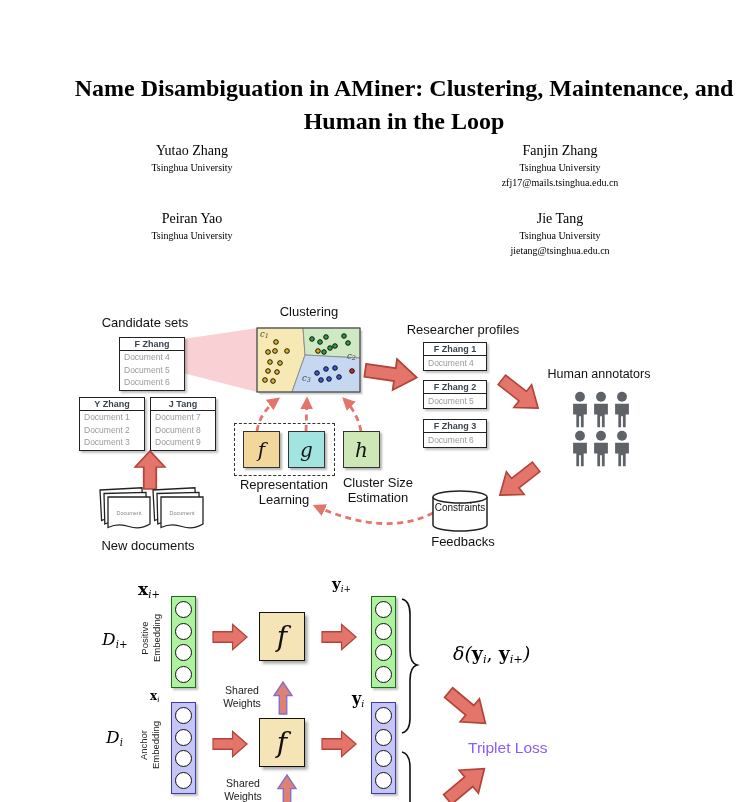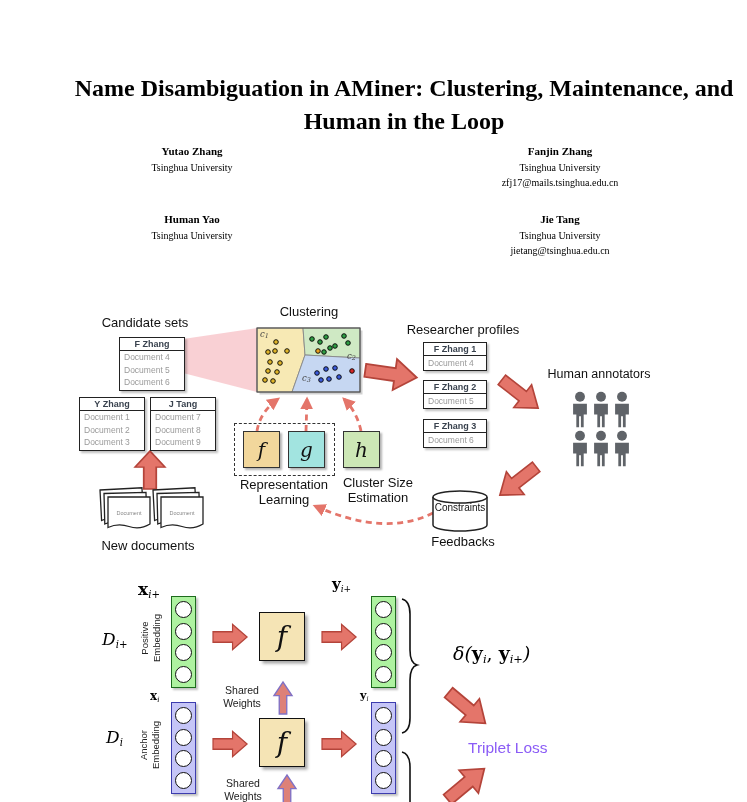--- a/index.html
+++ b/index.html
@@ -5,21 +5,21 @@
   html,body{margin:0;padding:0;}
   body{width:747px;height:802px;position:relative;overflow:hidden;background:#fff;}
   .abs{position:absolute;}
   .sans{font-family:"Liberation Sans",sans-serif;}
   
   .title-block{left:8px;top:72px;width:792px;text-align:center;color:#000;
     font-family:"Liberation Serif",serif;font-weight:bold;font-size:24px;line-height:33px;}
   .title-line{white-space:nowrap;}
   
   .author{width:300px;text-align:center;font-family:"Liberation Serif",serif;color:#000;}
-  .author .name{font-size:11px;line-height:20px;font-weight:bold;}
+  .author .name{font-size:14px;line-height:20px;}
   .author .affil,.author .email{font-size:10px;line-height:14.5px;}
   
   .fig-label{font-family:"Liberation Sans",sans-serif;font-size:13px;line-height:15px;color:#111;text-align:center;}
   
   .card{background:#fff;border:1.5px solid #222;box-shadow:1.5px 1.5px 2px rgba(0,0,0,0.25);}
   .card-header{border-bottom:1.5px solid #222;text-align:center;
     font-family:"Liberation Sans",sans-serif;font-size:9px;font-weight:bold;color:#39424e;
     height:12px;line-height:12px;}
   .card-row{font-family:"Liberation Sans",sans-serif;font-size:8.5px;color:#9a9a9a;
     padding-left:4px;height:12.5px;line-height:12.5px;text-align:left;}
@@ -171,21 +171,21 @@
 <div class="abs author" style="left:42px;top:141px">
   <div class="name">Yutao Zhang</div>
   <div class="affil">Tsinghua University</div>
 </div>
 <div class="abs author" style="left:410px;top:141px">
   <div class="name">Fanjin Zhang</div>
   <div class="affil">Tsinghua University</div>
   <div class="email">zfj17@mails.tsinghua.edu.cn</div>
 </div>
 <div class="abs author" style="left:42px;top:209px">
-  <div class="name">Human Yao</div>
+  <div class="name">Peiran Yao</div>
   <div class="affil">Tsinghua University</div>
 </div>
 <div class="abs author" style="left:410px;top:209px">
   <div class="name">Jie Tang</div>
   <div class="affil">Tsinghua University</div>
   <div class="email">jietang@tsinghua.edu.cn</div>
 </div>
 
 <div class="abs fig-label" style="left:85px;top:315px;width:120px">Candidate sets</div>
 <div class="abs fig-label" style="left:254px;top:304px;width:110px">Clustering</div>
@@ -270,21 +270,21 @@
   <div>Embedding</div>
 </div>
 <span class="abs math" style="left:150px;top:689px;font-size:12px"><span class="mbold">x</span><span class="sub">i</span></span>
 <div class="abs vec vec-purple" style="left:171px;top:702px">
   <div class="circ"></div>
     <div class="circ"></div>
     <div class="circ"></div>
     <div class="circ"></div>
 </div>
 <div class="abs fbox2" style="left:259px;top:718px">f</div>
-<span class="abs math" style="left:360px;top:689px;font-size:11px"><span class="mbold">y</span><span class="sub">i</span></span>
+<span class="abs math" style="left:352px;top:689px;font-size:16px"><span class="mbold">y</span><span class="sub">i</span></span>
 <div class="abs vec vec-purple" style="left:371px;top:702px">
   <div class="circ"></div>
     <div class="circ"></div>
     <div class="circ"></div>
     <div class="circ"></div>
 </div>
 
 <div class="abs sw-label" style="left:214px;top:777px;width:58px">
   <div>Shared</div>
   <div>Weights</div>

